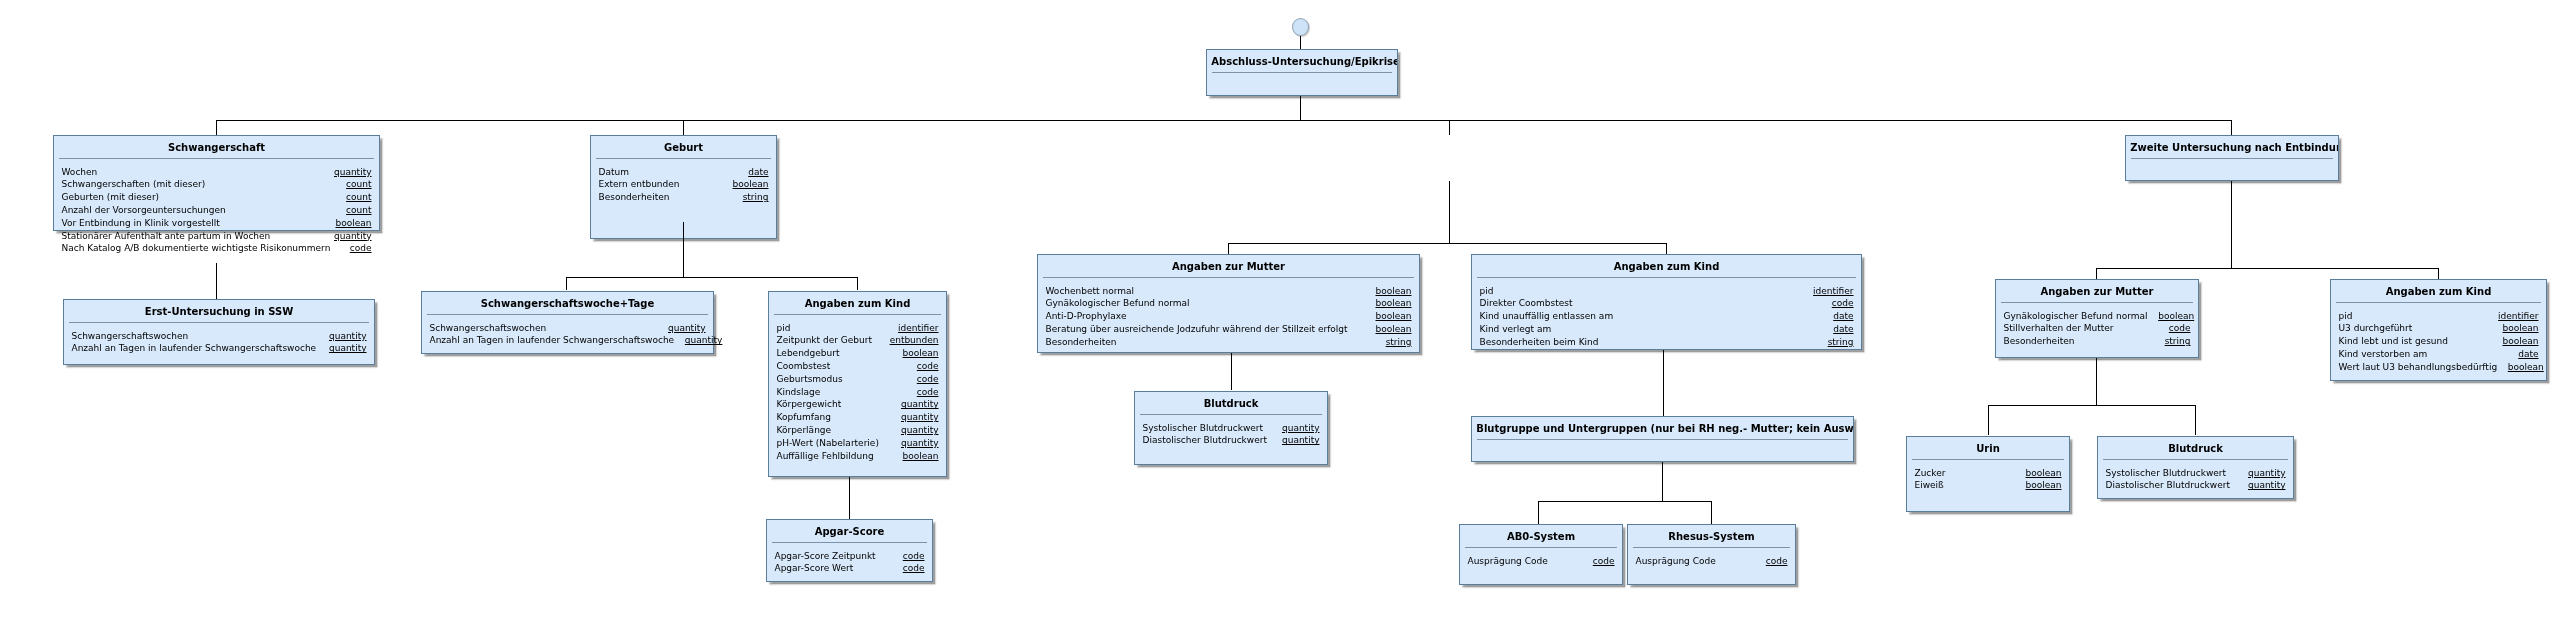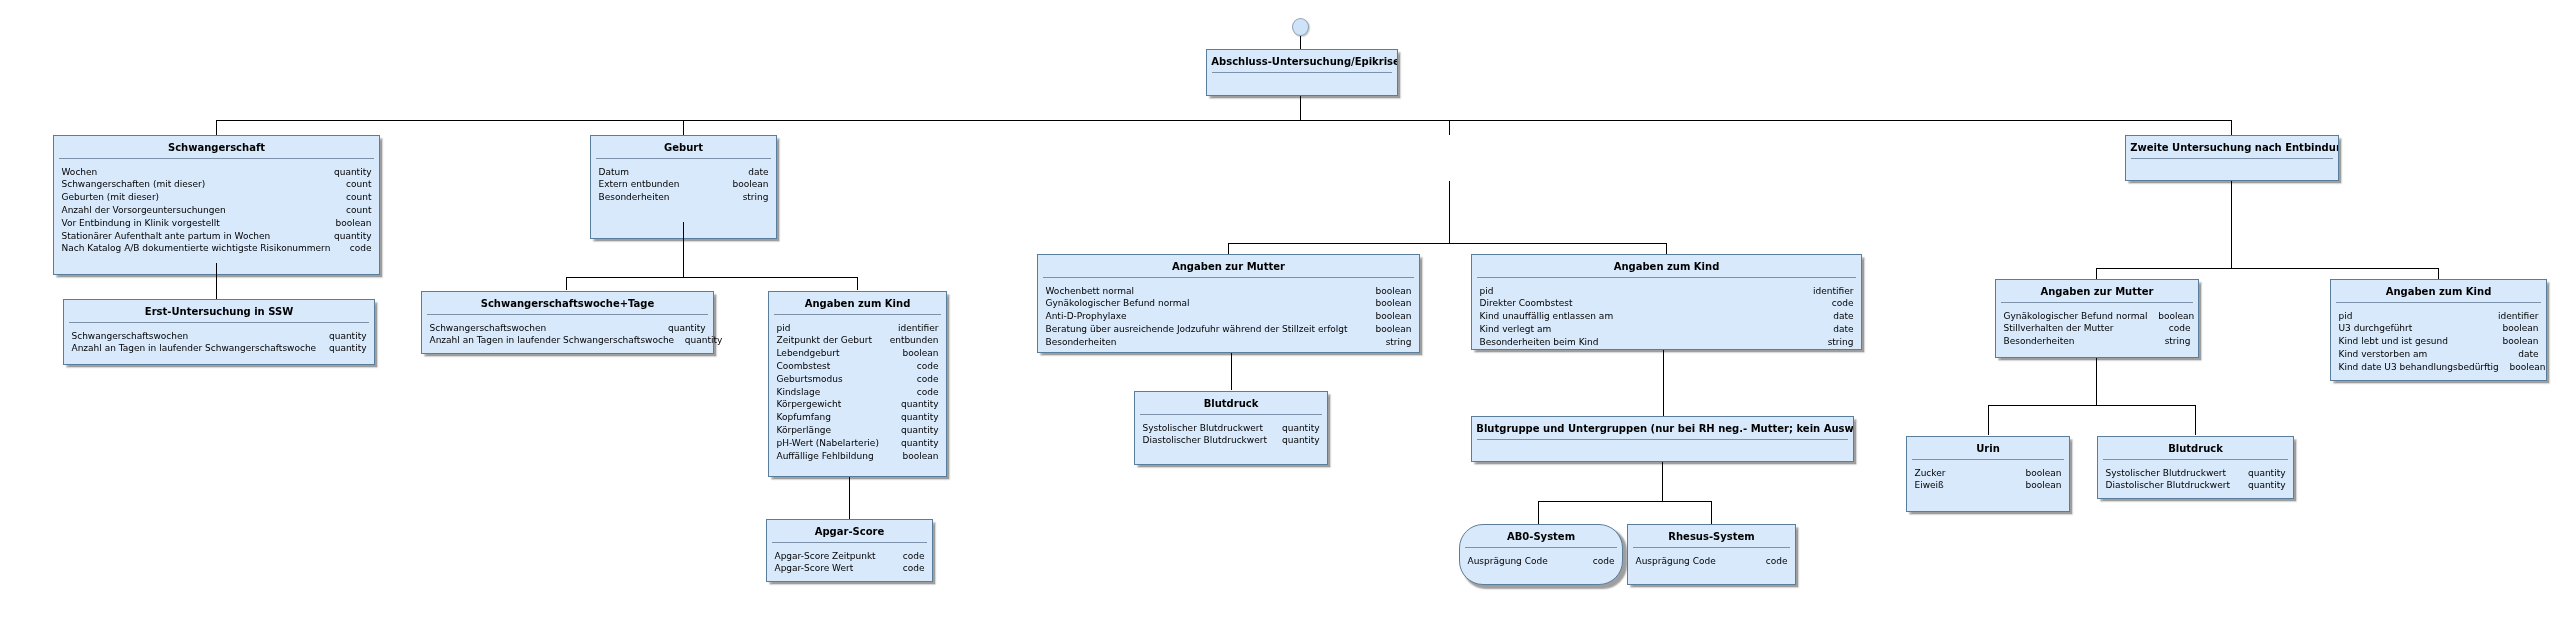--- a/index.html
+++ b/index.html
@@ -26,21 +26,21 @@
     text-align:center;font-weight:bold;font-size:10px;
     padding:5.9px 4.3px 4.8px;white-space:nowrap;overflow:hidden;
   }
   .node-sep{border-top:1.1px solid var(--sep);margin:0 5.3px;}
   .node-body{padding:7px 0 3.2px;}
   .field-row{
     display:flex;justify-content:space-between;align-items:baseline;
     padding:0 7.5px;font-size:9px;line-height:12.8px;white-space:nowrap;
   }
   .field-label{text-align:left;}
-  .field-type{padding-left:10.7px;}
+  .field-type{padding-left:10.7px;text-decoration:underline;}
   .vline{position:absolute;width:1.1px;background:var(--line);}
   .hline{position:absolute;height:1.1px;background:var(--line);}
   .start-circle{
     position:absolute;left:1262px;top:18px;width:17px;height:18px;
     background:#cfe3f8;border:0.5px solid #8fa3b5;border-radius:50%;
     box-shadow:1.1px 1.1px 1.1px rgba(0,0,0,0.2);
   }
 </style>
 </head>
 <body>
@@ -56,21 +56,21 @@
     <div class="node-body"></div>
   </div>
 
   <div class="vline" style="left:1270px;top:96px;height:24px;"></div>
   <div class="hline" style="left:186px;top:120px;width:2016px;"></div>
   <div class="vline" style="left:186px;top:120px;height:15px;"></div>
   <div class="vline" style="left:653px;top:120px;height:15px;"></div>
   <div class="vline" style="left:1419px;top:120px;height:15px;"></div>
   <div class="vline" style="left:2201px;top:120px;height:15px;"></div>
 
-  <div class="node" style="left:23px;top:135px;width:327px;height:140px;">
+  <div class="node" style="left:23px;top:135px;width:327px;height:96px;">
     <div class="node-title">Schwangerschaft</div>
     <div class="node-sep"></div>
     <div class="node-body">
         <div class="field-row">
           <span class="field-label">Wochen</span>
           <span class="field-type">quantity</span>
         </div>
         <div class="field-row">
           <span class="field-label">Schwangerschaften (mit dieser)</span>
           <span class="field-type">count</span>
@@ -294,21 +294,21 @@
   <div class="node" style="left:1441px;top:416px;width:383px;height:46px;">
     <div class="node-title">Blutgruppe und Untergruppen (nur bei RH neg.- Mutter; kein Ausweis!)</div>
     <div class="node-sep"></div>
     <div class="node-body"></div>
   </div>
   <div class="vline" style="left:1632px;top:462px;height:39px;"></div>
   <div class="hline" style="left:1508px;top:501px;width:174px;"></div>
   <div class="vline" style="left:1508px;top:501px;height:23px;"></div>
   <div class="vline" style="left:1681px;top:501px;height:23px;"></div>
 
-  <div class="node" style="left:1429px;top:524px;width:164px;height:61px;border-radius:24px;">
+  <div class="node" style="left:1429px;top:524px;width:164px;height:61px;">
     <div class="node-title">AB0-System</div>
     <div class="node-sep"></div>
     <div class="node-body">
         <div class="field-row">
           <span class="field-label">Ausprägung Code</span>
           <span class="field-type">code</span>
         </div>
       </div>
   </div>
   <div class="node" style="left:1597px;top:524px;width:169px;height:61px;">
@@ -364,21 +364,21 @@
         </div>
         <div class="field-row">
           <span class="field-label">Kind lebt und ist gesund</span>
           <span class="field-type">boolean</span>
         </div>
         <div class="field-row">
           <span class="field-label">Kind verstorben am</span>
           <span class="field-type">date</span>
         </div>
         <div class="field-row">
-          <span class="field-label">Kind date U3 behandlungsbedürftig</span>
+          <span class="field-label">Wert laut U3 behandlungsbedürftig</span>
           <span class="field-type">boolean</span>
         </div>
       </div>
   </div>
 
   <div class="vline" style="left:2066px;top:358px;height:47px;"></div>
   <div class="hline" style="left:1958px;top:405px;width:208px;"></div>
   <div class="vline" style="left:1958px;top:405px;height:30px;"></div>
   <div class="vline" style="left:2165px;top:405px;height:30px;"></div>
 

